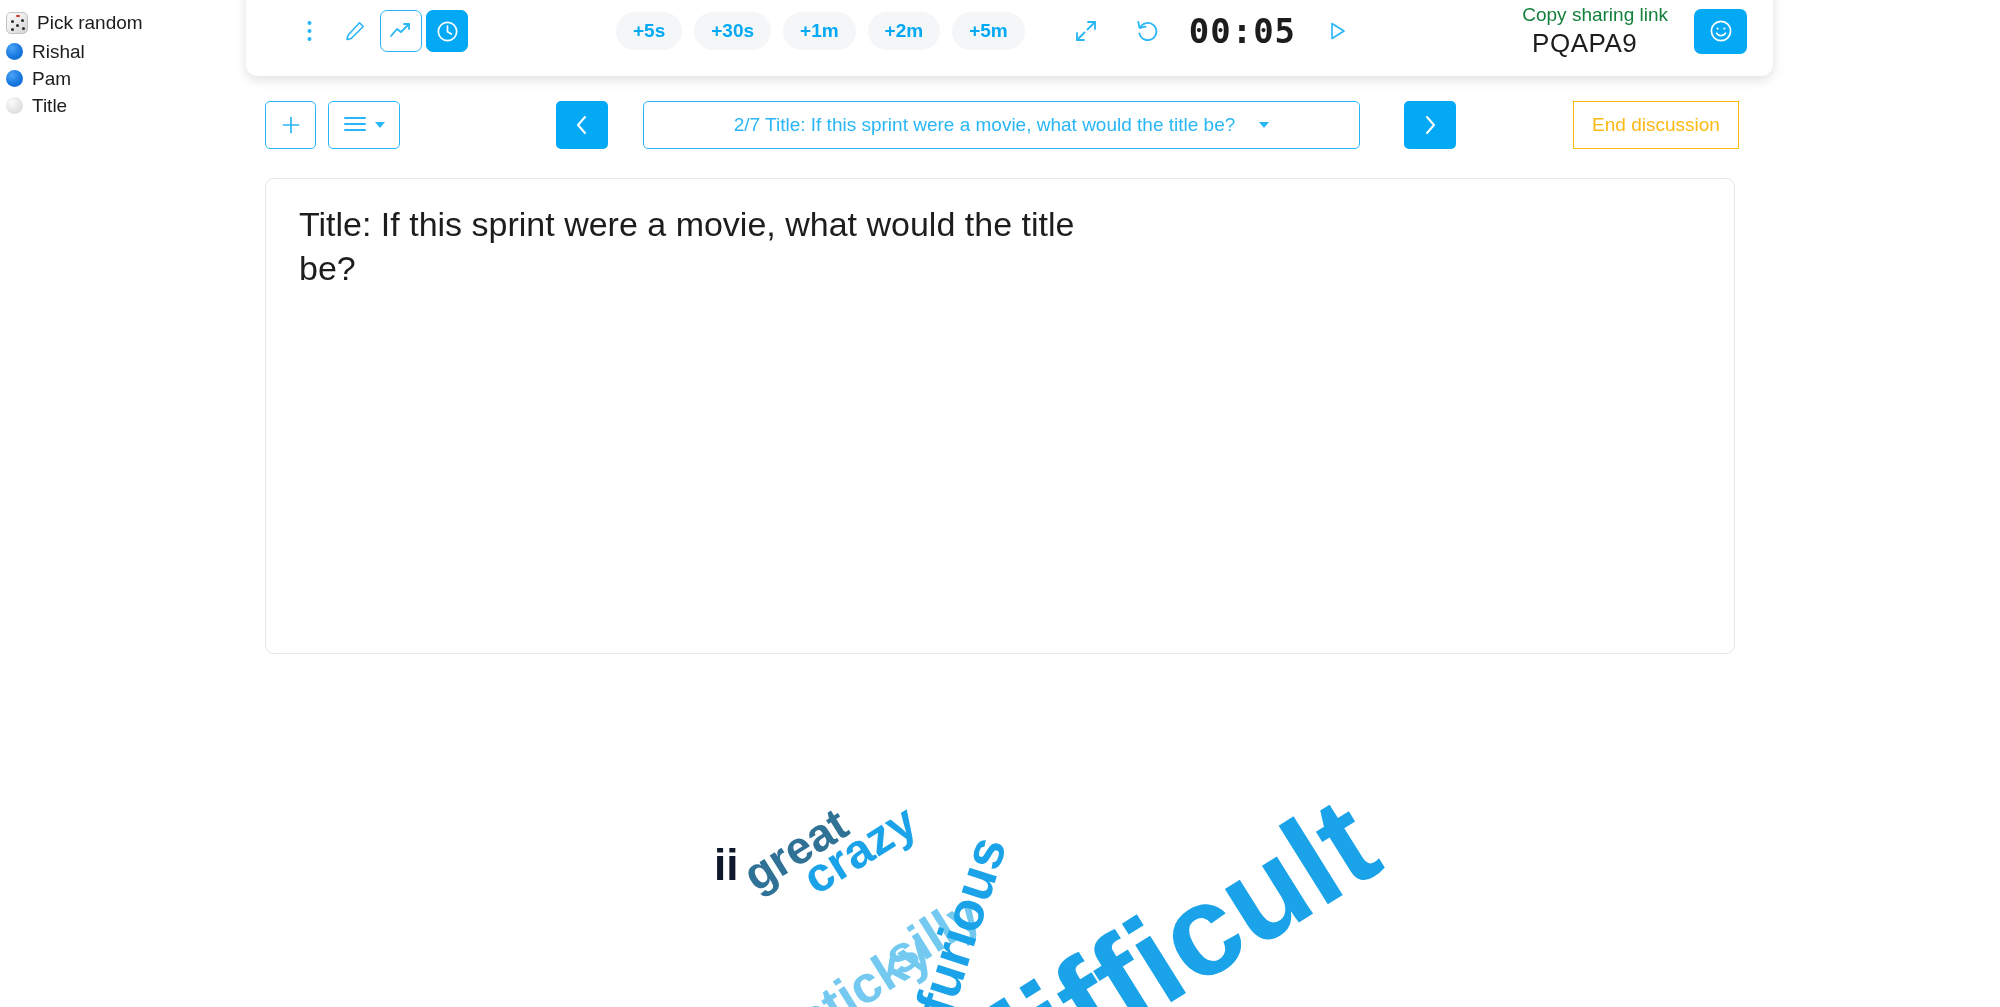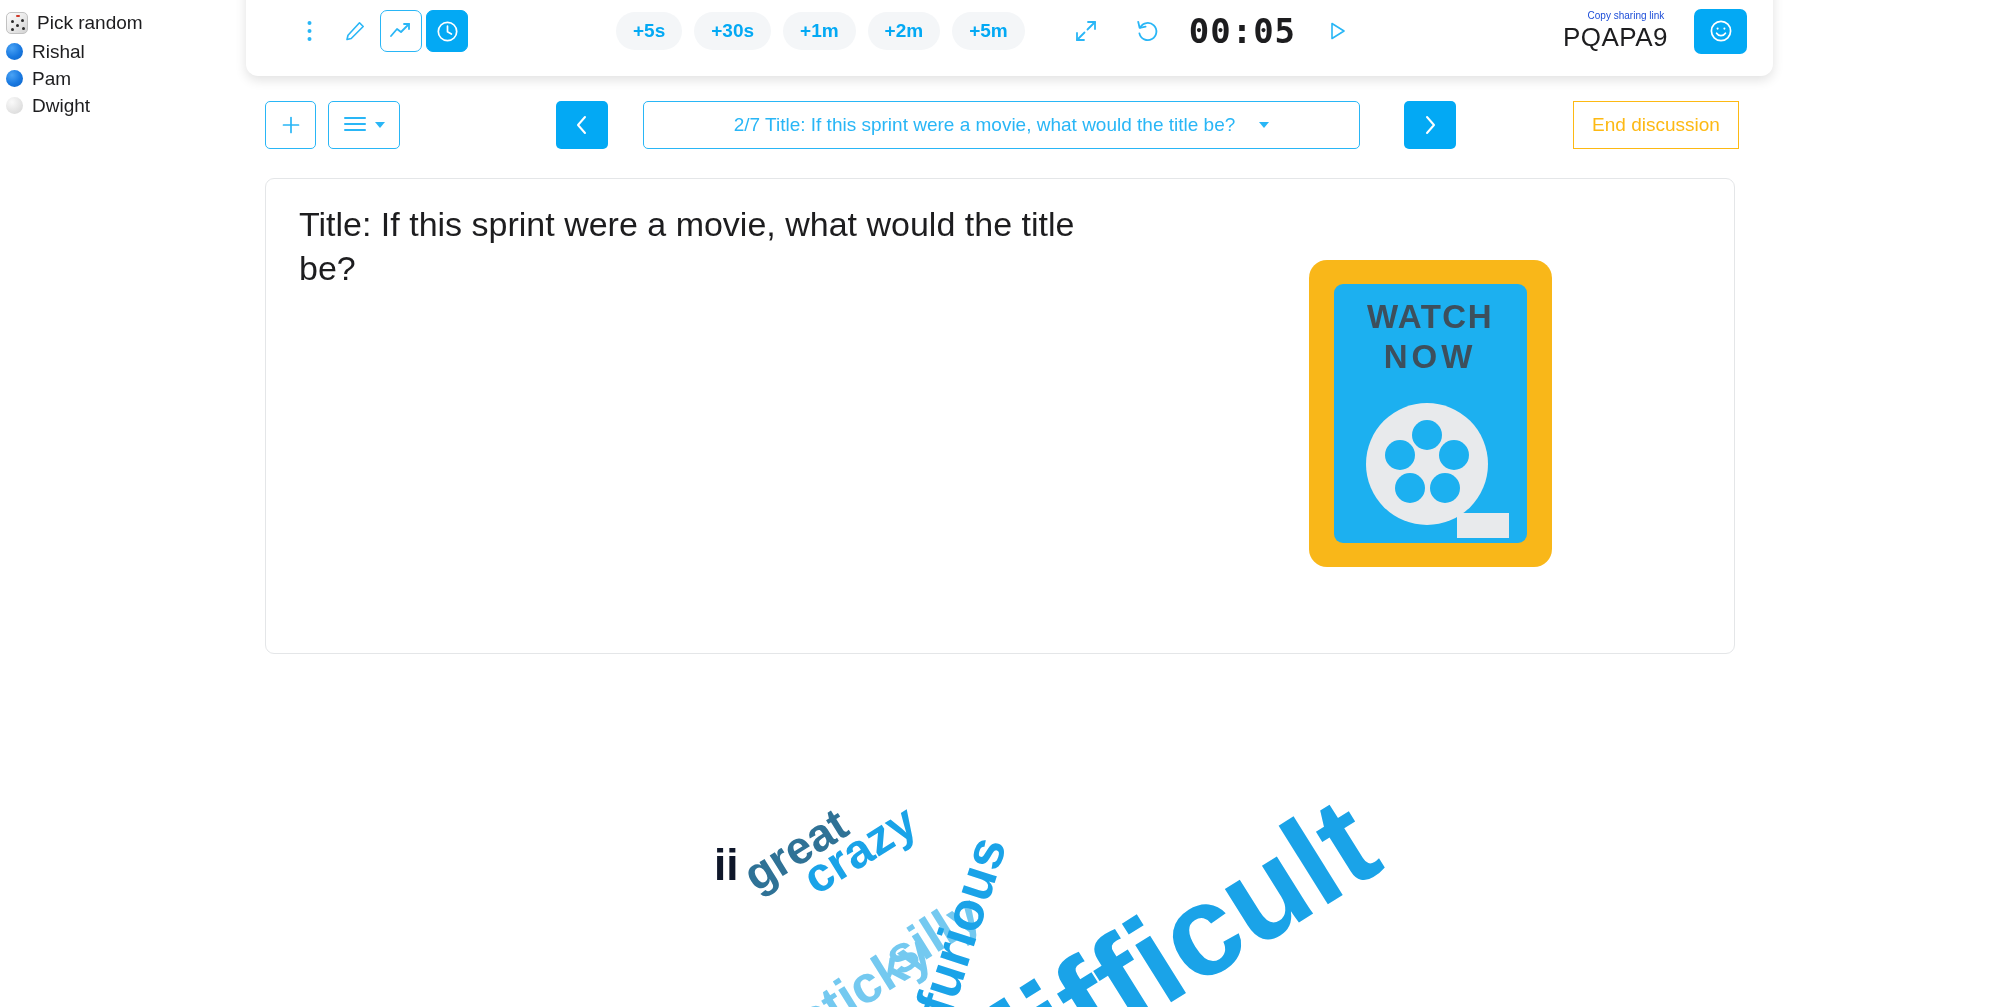--- a/index.html
+++ b/index.html
@@ -98,21 +98,21 @@
     font-family: "DejaVu Sans Mono", monospace;
     font-size: 34px; font-weight: bold;
     color: #1d1d1f; letter-spacing: 1px;
   }
 
   .tb-share {
     margin-left: auto; margin-right: 26px;
     display: flex; align-items: center; gap: 26px;
   }
   .share-col { text-align: center; cursor: pointer; }
-  .share-label { font-size: 10px; color: #1d4ed8; line-height: 1.3; margin-left: 21px; }
+  .share-label { font-size: 19px; color: #15803d; line-height: 1.3; margin-left: 21px; }
   .share-code { font-size: 26px; color: #1d1d1f; letter-spacing: 0.5px; }
   .smiley-btn {
     width: 53px; height: 45px; border-radius: 7px;
     background: #03a9f4; border: none; cursor: pointer;
     display: flex; align-items: center; justify-content: center;
   }
 
   
   .navrow {
     position: absolute; left: 0; top: 98px;
@@ -218,21 +218,21 @@
     <div class="person">
       <span class="dot active"></span>
       <span class="label">Rishal</span>
     </div>
     <div class="person">
       <span class="dot active"></span>
       <span class="label">Pam</span>
     </div>
     <div class="person">
       <span class="dot idle"></span>
-      <span class="label">Dwight</span>
+      <span class="label">Title</span>
     </div>
   </div>
 
   <div class="toolbar">
 
     <div class="tb-left">
       <button class="icon-btn">
         <svg width="5" height="22" viewBox="0 0 5 22">
           <circle cx="2.5" cy="3" r="2" fill="#29b6f6"></circle>
           <circle cx="2.5" cy="11" r="2" fill="#29b6f6"></circle>
@@ -340,35 +340,20 @@
         <polyline points="5,3 12,11 5,19"></polyline>
       </svg>
     </button>
 
     <button class="btn-end">End discussion</button>
   </div>
 
   <div class="card">
     <div class="card-title">Title: If this sprint were a movie, what would the title be?</div>
 
-    <div class="movie-graphic">
-      <svg width="243" height="307" viewBox="0 0 243 307">
-        <rect x="0" y="0" width="243" height="307" rx="18" fill="#f9b719"></rect>
-        <rect x="25" y="24" width="193" height="259" rx="9" fill="#1cb0f0"></rect>
-        <text x="121" y="68" text-anchor="middle" fill="#3d4f5c" font-family="Liberation Sans, sans-serif" font-size="33" font-weight="bold" letter-spacing="1.5">WATCH</text>
-        <text x="121" y="108" text-anchor="middle" fill="#3d4f5c" font-family="Liberation Sans, sans-serif" font-size="33" font-weight="bold" letter-spacing="4">NOW</text>
-        <polygon points="148,253 200,253 200,278 148,278" fill="#e8eaec"></polygon>
-        <circle cx="118" cy="204" r="61" fill="#e8eaec"></circle>
-        <circle cx="118" cy="175" r="15" fill="#1cb0f0"></circle>
-        <circle cx="91" cy="195" r="15" fill="#1cb0f0"></circle>
-        <circle cx="145" cy="195" r="15" fill="#1cb0f0"></circle>
-        <circle cx="101" cy="228" r="15" fill="#1cb0f0"></circle>
-        <circle cx="136" cy="228" r="15" fill="#1cb0f0"></circle>
-      </svg>
-    </div>
   </div>
 
   <div class="wordcloud">
     <span class="word" style="left:714px; top:100px; font-size:44px; color:#0f172a; transform:rotate(0deg);">ii</span>
     <span class="word" style="left:762px; top:108px; font-size:46px; color:#2f7296; transform:rotate(-32deg);">great</span>
     <span class="word" style="left:822px; top:110px; font-size:48px; color:#1aa3e8; transform:rotate(-32deg);">crazy</span>
     <span class="word" style="left:817px; top:250px; font-size:52px; color:#74c9f0; transform:rotate(-32deg);">sticky</span>
     <span class="word" style="left:905px; top:187px; font-size:52px; color:#74c9f0; transform:rotate(-32deg);">silly</span>
     <span class="word" style="left:962px; top:220px; font-size:54px; color:#1aa3e8; transform:rotate(-72deg);">furious</span>
     <span class="word" style="left:1010px; top:250px; font-size:128px; color:#1aa3e8; transform:rotate(-32deg);">difficult</span>

